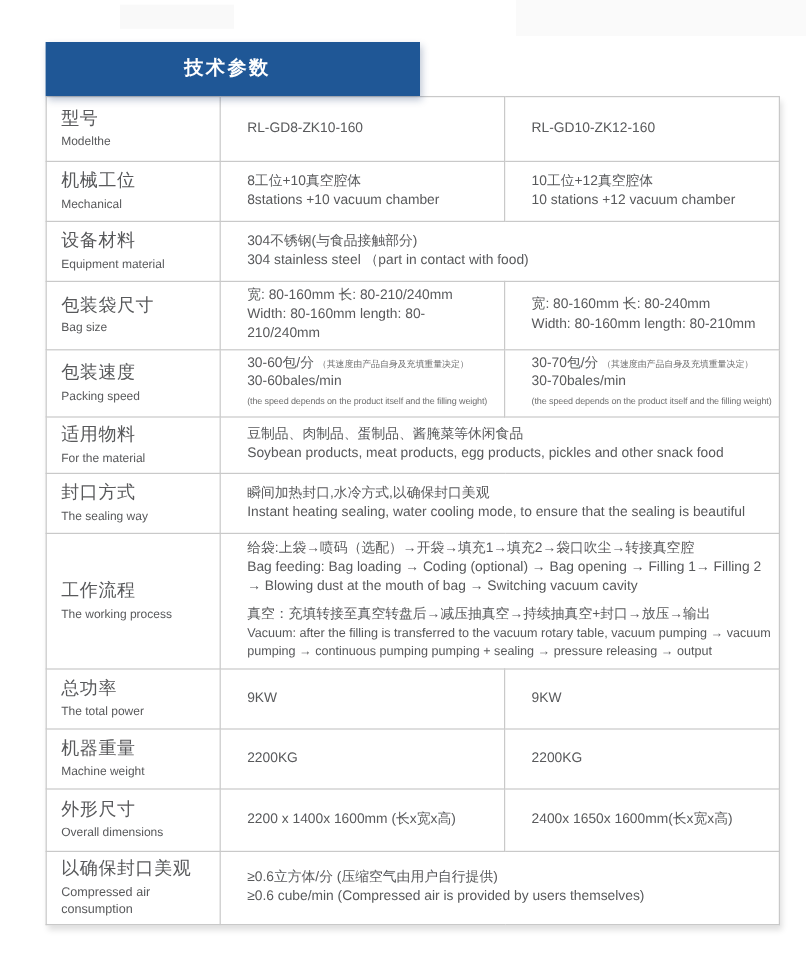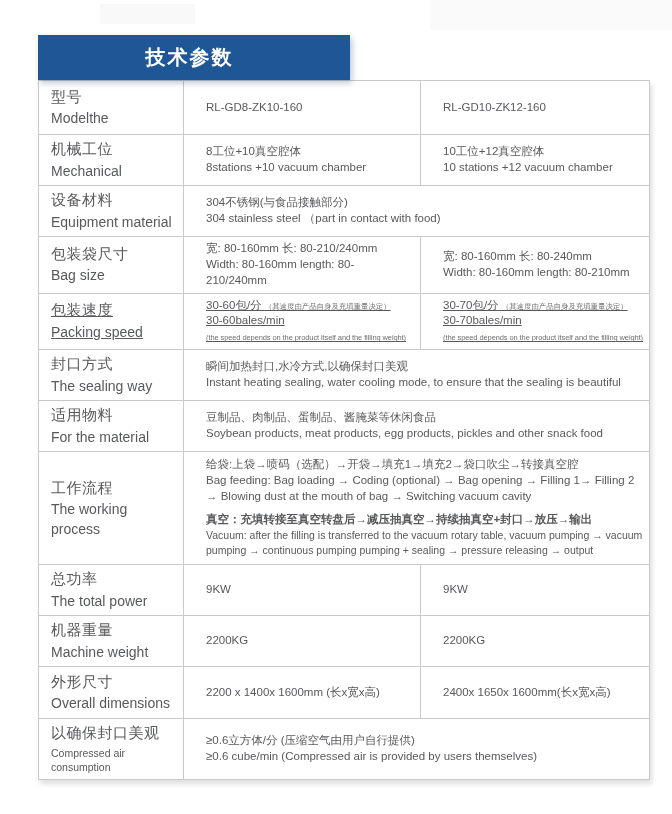--- a/index.html
+++ b/index.html
@@ -17,45 +17,45 @@
   .page{position:relative;width:672px;height:814px;overflow:hidden;background:#fff;}
 
   
   .photo-remnant-a{position:absolute;left:100px;top:4px;width:95px;height:20px;background:#f5f5f5;opacity:.6;}
   .photo-remnant-b{position:absolute;left:430px;top:0;width:242px;height:30px;background:#f7f7f7;opacity:.6;}
 
   .banner{
     position:absolute;left:38px;top:35px;width:312px;height:45px;
     background:var(--banner-bg);
     color:#fff;display:flex;align-items:center;justify-content:center;
-    font-size:20px;box-shadow:2px 3px 6px rgba(20,50,100,.28);
+    font-size:16px;box-shadow:2px 3px 6px rgba(20,50,100,.28);
     z-index:2;
   }
   .banner .cn{font-weight:bold;letter-spacing:2px;margin-right:9px;}
   .banner .en{letter-spacing:.4px;}
 
   table.params{
     position:absolute;left:38px;top:80px;width:611px;
     border-collapse:collapse;table-layout:fixed;
     background:#fff;box-shadow:2px 4px 5px rgba(0,0,0,.13);
   }
   table.params td{
     border:1px solid var(--border);
     vertical-align:middle;
     font-size:11.5px;line-height:1.38;
     color:var(--text);
     padding:4px 6px 4px 22px;
     overflow:hidden;
   }
   table.params td.label{padding:4px 6px 4px 12px;}
   td.label .cn{font-size:15px;letter-spacing:.5px;}
-  td.label .en{font-size:14px;margin-top:2px;}
+  td.label .en{font-size:10px;margin-top:2px;}
   td.label .en.en-sm{font-size:10.5px;}
   td.val .line{margin:0;}
-  td.val .line.gap{margin-top:7px;font-weight:bold;}
+  td.val .line.gap{margin-top:7px;}
   .sm{font-size:7.5px;color:var(--small-text);letter-spacing:-.1px;}
   .md{font-size:10.5px;}
 </style>
 </head>
 <body>
 
 <div class="page">
   <div class="photo-remnant-a"></div>
   <div class="photo-remnant-b"></div>
 
@@ -113,54 +113,54 @@
           </td>
           <td class="val">
             <div class="line"><span>宽: 80-160mm 长: 80-210/240mm</span></div>
             <div class="line"><span>Width: 80-160mm length: 80-210/240mm</span></div>
           </td>
           <td class="val">
             <div class="line"><span>宽: 80-160mm 长: 80-240mm</span></div>
             <div class="line"><span>Width: 80-160mm length: 80-210mm</span></div>
           </td>
         </tr>
-        <tr style="height: 55px; text-decoration: underline;">
+        <tr style="height: 55px;">
           <td class="label">
             <div class="cn">包装速度</div>
             <div class="en">Packing speed</div>
           </td>
           <td class="val">
             <div class="line"><span>30-60包/分 </span><span class="sm">（其速度由产品自身及充填重量决定）</span></div>
             <div class="line"><span>30-60bales/min</span></div>
             <div class="line"><span class="sm">(the speed depends on the product itself and the filling weight)</span></div>
           </td>
           <td class="val">
             <div class="line"><span>30-70包/分 </span><span class="sm">（其速度由产品自身及充填重量决定）</span></div>
             <div class="line"><span>30-70bales/min</span></div>
             <div class="line"><span class="sm">(the speed depends on the product itself and the filling weight)</span></div>
           </td>
         </tr>
+        <tr style="height: 47px;">
+          <td class="label">
+            <div class="cn">适用物料</div>
+            <div class="en">For the material</div>
+          </td>
+          <td class="val" colspan="2">
+            <div class="line"><span>豆制品、肉制品、蛋制品、酱腌菜等休闲食品</span></div>
+            <div class="line"><span>Soybean products, meat products, egg products, pickles and other snack food</span></div>
+          </td>
+        </tr>
         <tr style="height: 50px;">
           <td class="label">
             <div class="cn">封口方式</div>
             <div class="en">The sealing way</div>
           </td>
           <td class="val" colspan="2">
             <div class="line"><span>瞬间加热封口,水冷方式,以确保封口美观</span></div>
             <div class="line"><span>Instant heating sealing, water cooling mode, to ensure that the sealing is beautiful</span></div>
-          </td>
-        </tr>
-        <tr style="height: 47px;">
-          <td class="label">
-            <div class="cn">适用物料</div>
-            <div class="en">For the material</div>
-          </td>
-          <td class="val" colspan="2">
-            <div class="line"><span>豆制品、肉制品、蛋制品、酱腌菜等休闲食品</span></div>
-            <div class="line"><span>Soybean products, meat products, egg products, pickles and other snack food</span></div>
           </td>
         </tr>
         <tr style="height: 113px;">
           <td class="label">
             <div class="cn">工作流程</div>
             <div class="en">The working process</div>
           </td>
           <td class="val" colspan="2">
             <div class="line"><span>给袋:上袋→喷码（选配）→开袋→填充1→填充2→袋口吹尘→转接真空腔</span></div>
             <div class="line"><span>Bag feeding: Bag loading → Coding (optional) → Bag opening → Filling 1→ Filling 2 → Blowing dust at the mouth of bag → Switching vacuum cavity</span></div>

